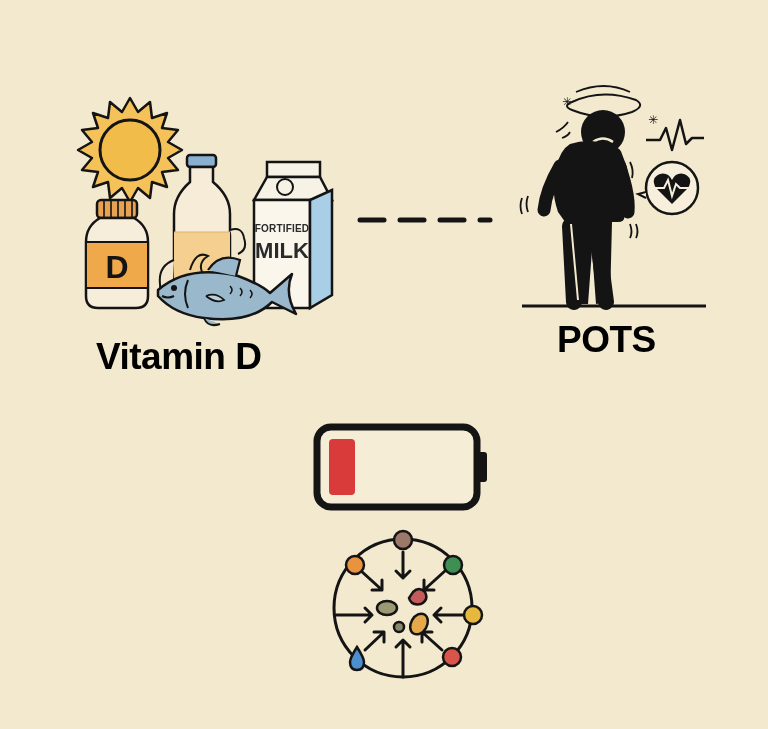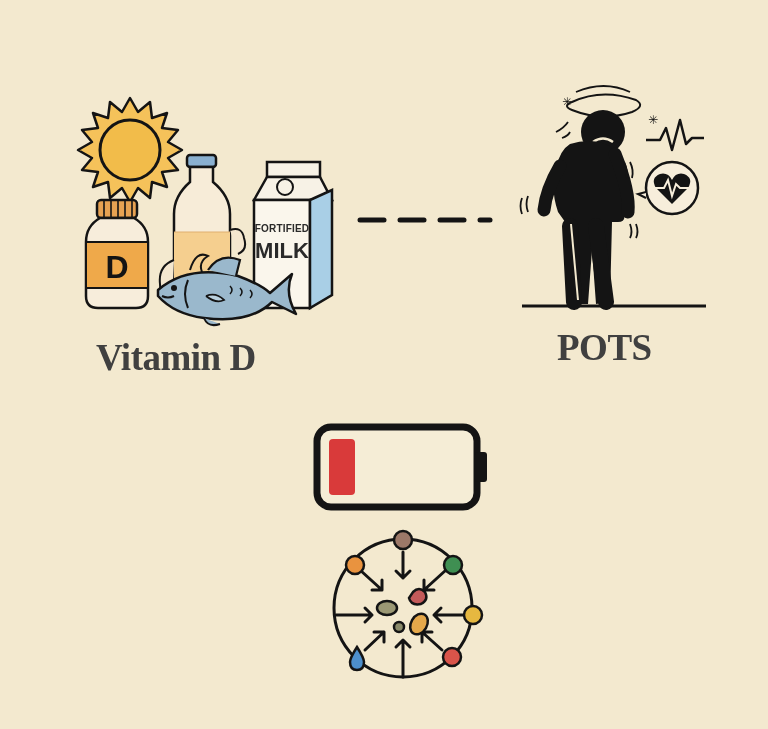--- a/index.html
+++ b/index.html
@@ -4,22 +4,22 @@
 <style>
   html, body { margin: 0; padding: 0; }
   body {
     width: 768px; height: 729px;
     background: #f3e9cf;
     position: relative; overflow: hidden;
     font-family: "Liberation Sans", "DejaVu Sans", sans-serif;
   }
   .abs { position: absolute; }
   .label {
-    font-weight: 700; color: #404040; font-size: 37px;
-    letter-spacing: -0.5px; white-space: nowrap; font-family: Liberation Serif, serif;
+    font-weight: 700; color: #000000; font-size: 37px;
+    letter-spacing: -0.5px; white-space: nowrap;
   }
   svg { display: block; overflow: visible; }
 </style>
 </head>
 <body>
 
 <div class="abs" style="left:70px;top:80px;width:270px;height:250px;">
   <svg width="270" height="250" viewBox="0 0 270 250">
 
     <g transform="translate(60,70)">
@@ -110,21 +110,21 @@
 
     <g>
       <circle cx="172" cy="108" r="26" fill="#f7eedb" stroke="#141414" stroke-width="2.5"></circle>
       <path d="M146,112 L138,114 L146,118" fill="#f7eedb" stroke="#141414" stroke-width="2"></path>
       <path d="M172,124 L156,108 Q150,98 160,94 Q168,92 172,100 Q176,92 184,94 Q194,98 188,108 Z" fill="#141414"></path>
       <path d="M154,108 L164,108 L168,100 L172,116 L176,104 L180,108 L190,108" fill="none" stroke="#f7eedb" stroke-width="2"></path>
     </g>
   </svg>
 </div>
 
-<div class="abs label" style="left:557px;top:326px;">POTS</div>
+<div class="abs label" style="left:557px;top:319px;">POTS</div>
 
 <div class="abs" style="left:312px;top:422px;width:180px;height:90px;">
   <svg width="180" height="90">
     <rect x="5" y="5" width="160" height="80" rx="14" fill="#f5edd6" stroke="#141414" stroke-width="7"></rect>
     <rect x="163" y="30" width="12" height="30" rx="3" fill="#141414"></rect>
     <rect x="17" y="17" width="26" height="56" rx="4" fill="#d93a3a"></rect>
   </svg>
 </div>
 
 <div class="abs" style="left:320px;top:520px;width:170px;height:160px;">

